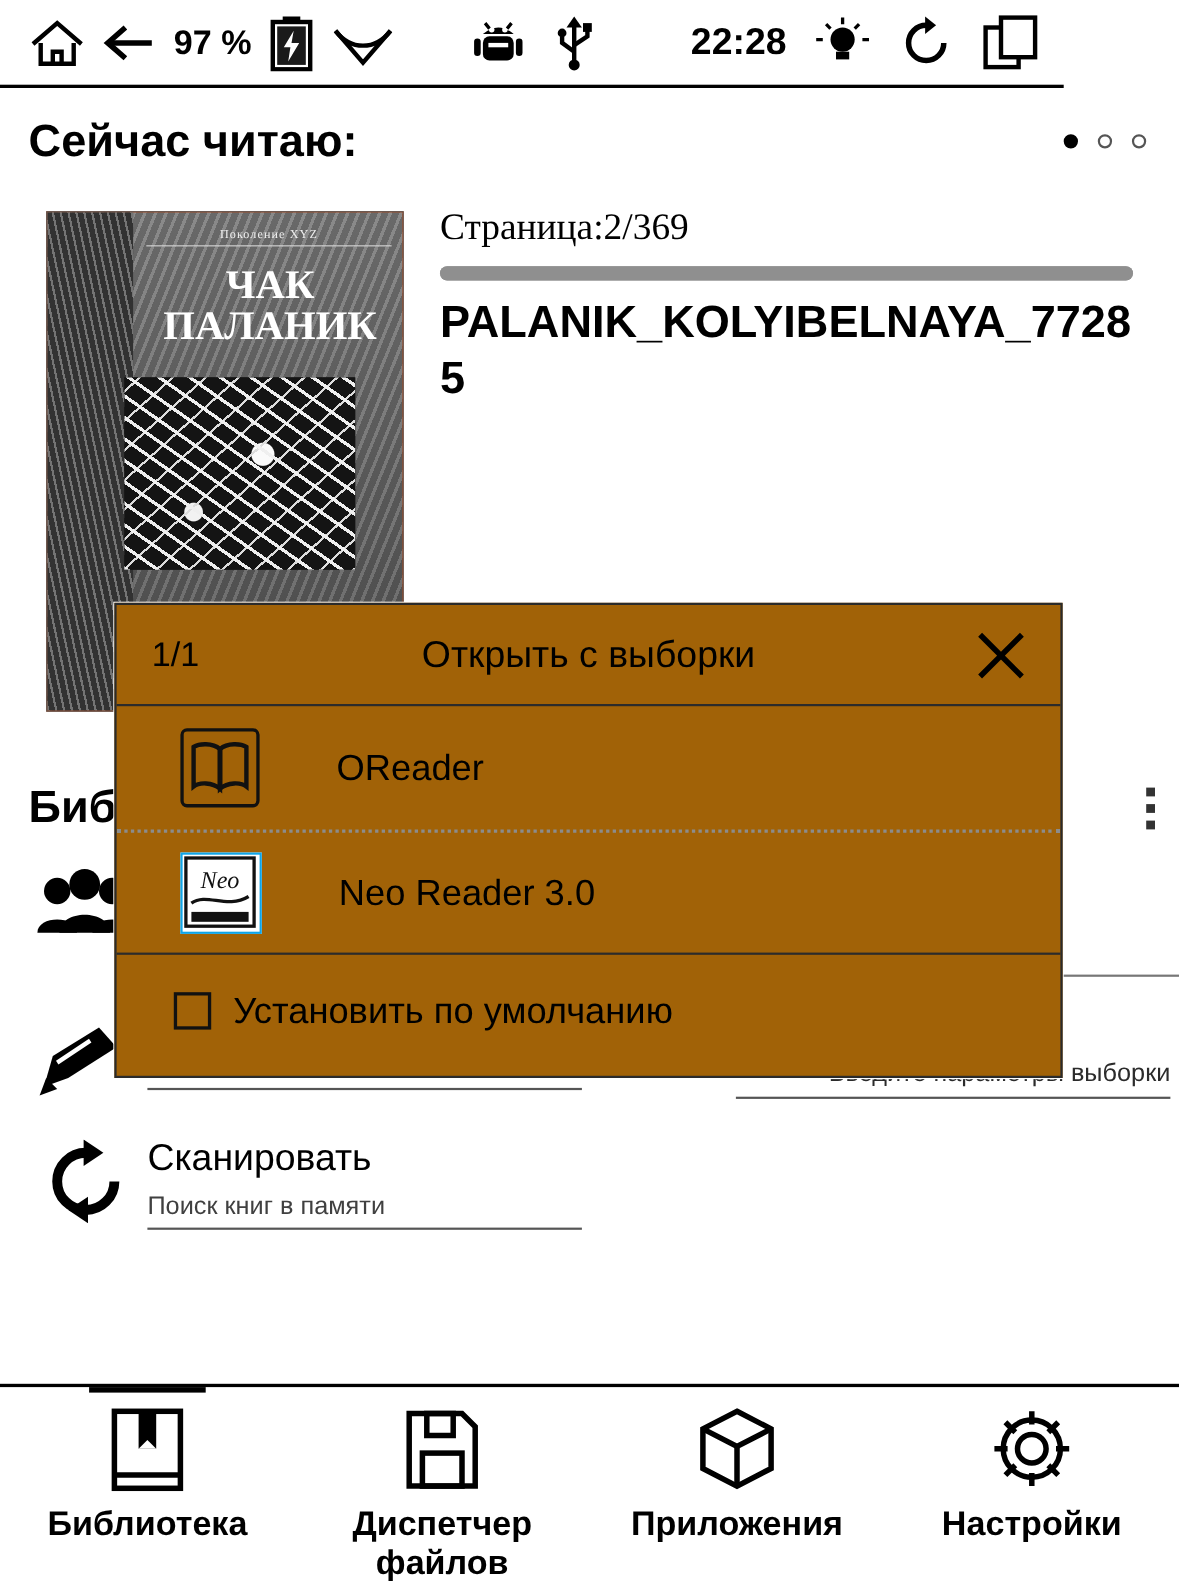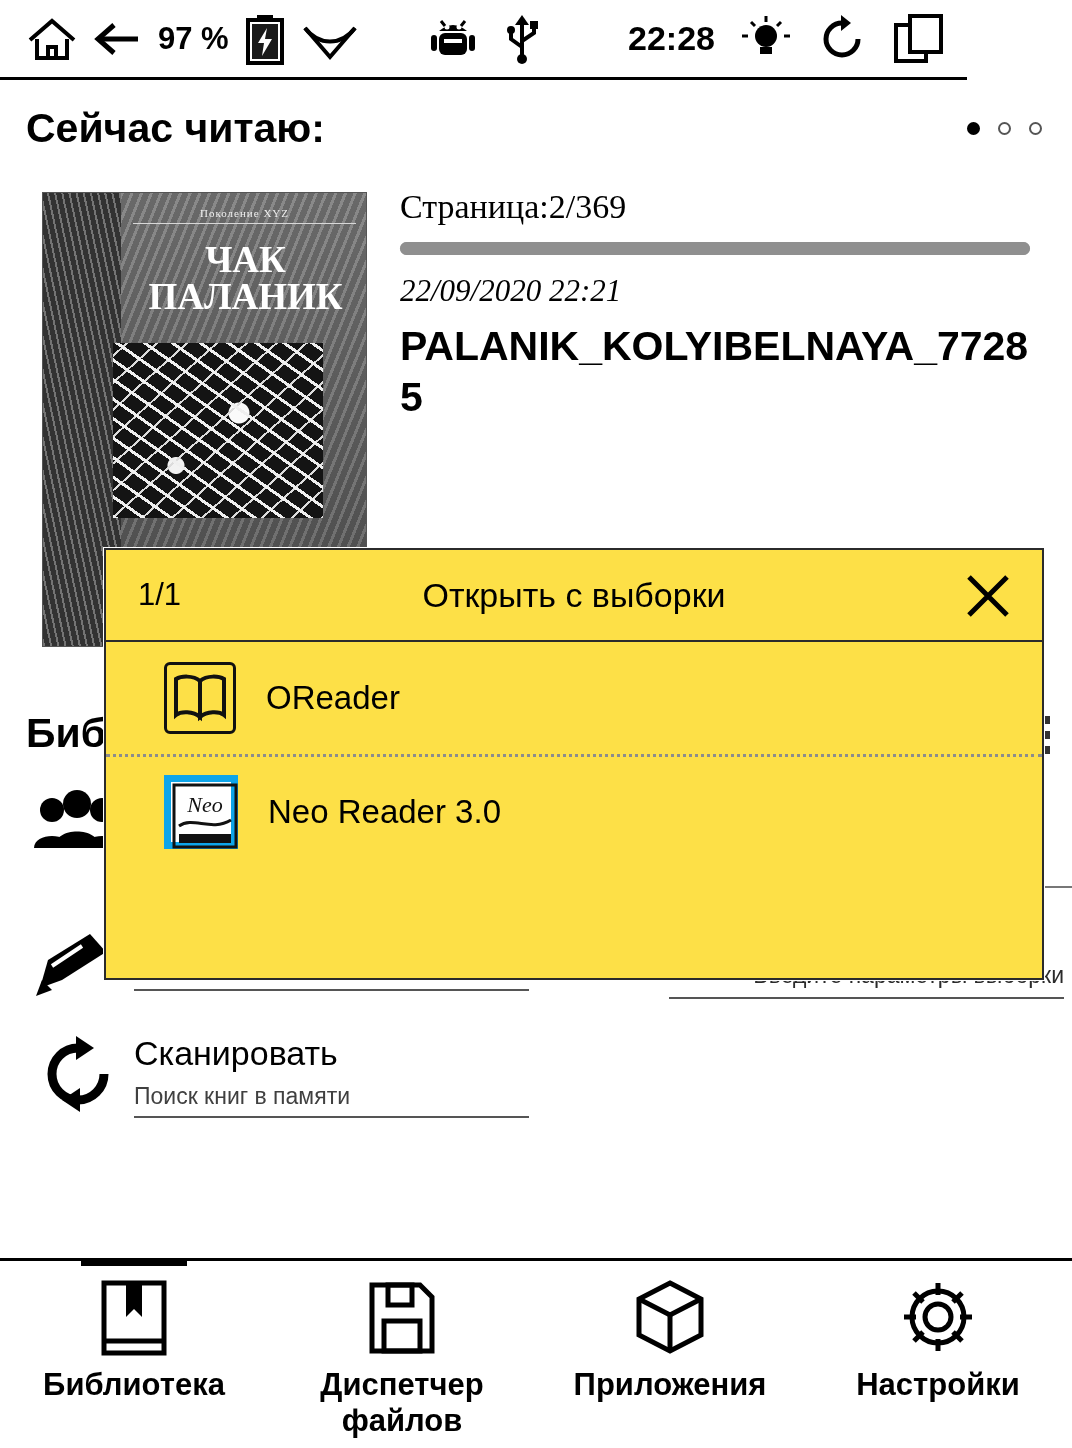--- a/index.html
+++ b/index.html
@@ -118,52 +118,52 @@
 
   .right-field {
     position: absolute; right: 8px; top: 962px; width: 395px;
     font-size: 23px; text-align: right; color: #2b2b2b;
     border-bottom: 2px solid #555; padding-bottom: 8px;
   }
   .hr-faint { position: absolute; left: 600px; right: 0; top: 886px; border-top: 2px solid #777; }
 
   
   .dialog {
-    position: absolute; left: 104px; top: 548px; width: 940px; height: 432px;
-    background: #fde047; border: 2px solid #2b2b2b;
+    position: absolute; left: 104px; top: 548px; width: 862px; height: 432px;
+    background: #a16207; border: 2px solid #2b2b2b;
     box-shadow: 0 0 0 1px #fff;
   }
   .dlg-head {
     height: 92px; border-bottom: 2px solid #2b2b2b;
     display: flex; align-items: center; position: relative;
   }
   .dlg-count { font-size: 31px; padding-left: 32px; }
   .dlg-title {
     position: absolute; left: 0; right: 0; text-align: center;
     font-size: 34px;
   }
   .dlg-close { position: absolute; right: 30px; top: 22px; }
   .dlg-list { padding: 0; }
   .dlg-item {
-    display: flex; align-items: center; height: 112px; padding-left: 58px;
+    display: flex; align-items: center; height: 112px; padding-left: 58px; gap: 40px;
   }
   .dlg-item + .dlg-item { border-top: 3px dotted #8c8c8c; }
   .dlg-item .app-label { font-size: 33px; padding-left: 30px; }
   .dlg-foot {
     border-top: 2px solid #2b2b2b; height: 104px;
     display: flex; align-items: center; padding-left: 52px;
   }
   .checkbox {
     width: 34px; height: 34px; border: 3px solid #111; margin-right: 20px; flex: 0 0 34px;
   }
   .foot-label { font-size: 33px; }
 
   
   .ico-oreader { width: 72px; height: 72px; border: 3px solid #111; border-radius: 6px; position: relative; }
-  .ico-neo { width: 74px; height: 74px; border: 7px solid #0ea5e9; position: relative; background: #fff; }
+  .ico-neo { width: 74px; height: 74px; border: 2px solid #0ea5e9; position: relative; background: #fff; }
 
   
   .bottomnav {
     position: absolute; left: 0; bottom: 0; width: 1072px; height: 190px;
     border-top: 3px solid #000; display: flex;
   }
   .navitem {
     flex: 1; display: flex; flex-direction: column; align-items: center;
     padding-top: 16px; position: relative;
   }
@@ -281,21 +281,20 @@
   <div class="cover-bottom">
     <div class="kbox">К</div>
   </div>
 </div>
 
 <div class="reading-info">
   <div class="page-label">Страница:2/369</div>
   <div class="progress-track">
     <div class="progress-fill" style="width:100%"></div>
   </div>
-  <div class="read-date">22/09/2020 22:21</div>
   <div class="book-title">PALANIK_KOLYIBELNAYA_77285</div>
 </div>
 
 <div class="lib-title">Библиотека</div>
 <div class="kebab">
   <i></i>
   <i></i>
   <i></i>
 </div>
 
@@ -374,20 +373,24 @@
           <rect x="3" y="3" width="62" height="62" fill="none" stroke="#111" stroke-width="3"></rect>
           <text x="34" y="30" font-family="Liberation Serif, serif" font-size="22" font-style="italic" text-anchor="middle" fill="#111">Neo</text>
           <path d="M8 44 C22 34, 40 50, 60 38" fill="none" stroke="#111" stroke-width="3"></path>
           <rect x="8" y="52" width="52" height="9" fill="#111"></rect>
         </svg>
       </span>
       <span class="app-label">Neo Reader 3.0</span>
     </div>
   </div>
 
+  <div class="dlg-foot">
+    <span class="checkbox"></span>
+    <span class="foot-label">Установить по умолчанию</span>
+  </div>
 </div>
 
 <div class="bottomnav">
   <div class="navitem selected">
     <span>
       <svg width="76" height="82" viewBox="0 0 76 82">
         <rect x="8" y="6" width="60" height="70" fill="none" stroke="#000" stroke-width="5"></rect>
         <rect x="30" y="6" width="16" height="34" fill="#000"></rect>
         <path d="M30 40 L38 32 L46 40 Z" fill="#fff"></path>
         <path d="M8 64 H68" stroke="#000" stroke-width="5"></path>

